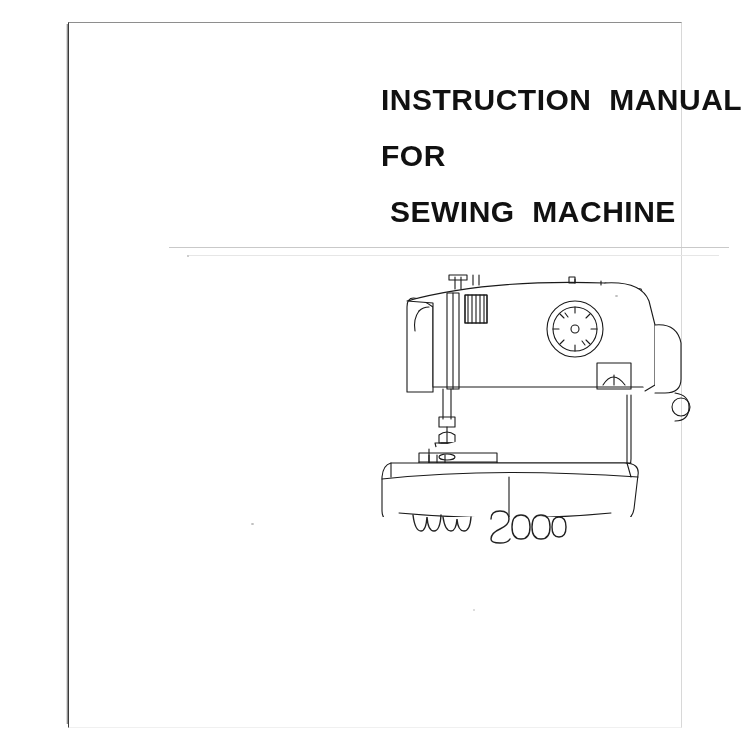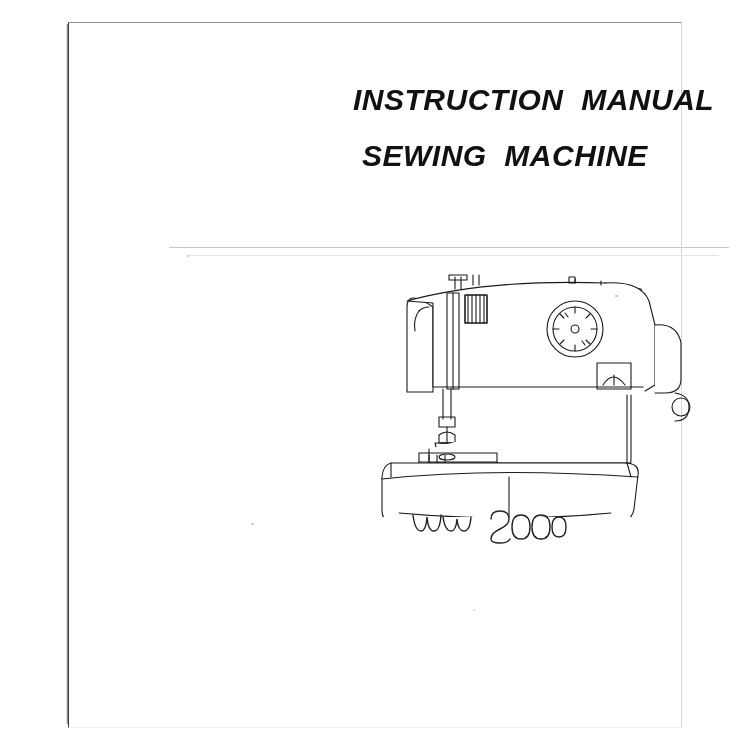--- a/index.html
+++ b/index.html
@@ -37,24 +37,23 @@
     position: absolute;
     left: 66px;
     top: 24px;
     width: 3px;
     height: 700px;
     background: linear-gradient(to right, #ffffff, #6d6d6d, #ffffff);
     opacity: .75;
   }
   .title-block {
     position: absolute;
-    left: 284px;
+    left: 312px;
     top: 62px;
     width: 360px;
-    font-style: italic;
   }
   .title-line {
     font-size: 30px;
     font-weight: bold;
     letter-spacing: 0.5px;
     color: #111111;
     line-height: 1.0;
     white-space: pre;
     font-family: "Liberation Sans", sans-serif;
   }
@@ -108,20 +107,21 @@
 <body>
 
 <div id="page">
 
   <div class="sheet-edge-left"></div>
 
   <div class="sheet">
 
     <div class="title-block">
       <div class="title-line l1">INSTRUCTION  MANUAL</div>
+      <div class="title-line l2">FOR</div>
       <div class="title-line l3">SEWING  MACHINE</div>
     </div>
 
     <div class="rule"></div>
     <div class="rule faint"></div>
 
     <div class="machine-wrap">
       <svg width="330" height="250" viewBox="0 0 330 250" fill="none" stroke="#1a1a1a" stroke-width="1.1" stroke-linejoin="round" stroke-linecap="round">
 
         <path d="M38 40 L38 125 L64 125 L64 40 Q38 22 38 40 Z" fill="#fff"></path>

